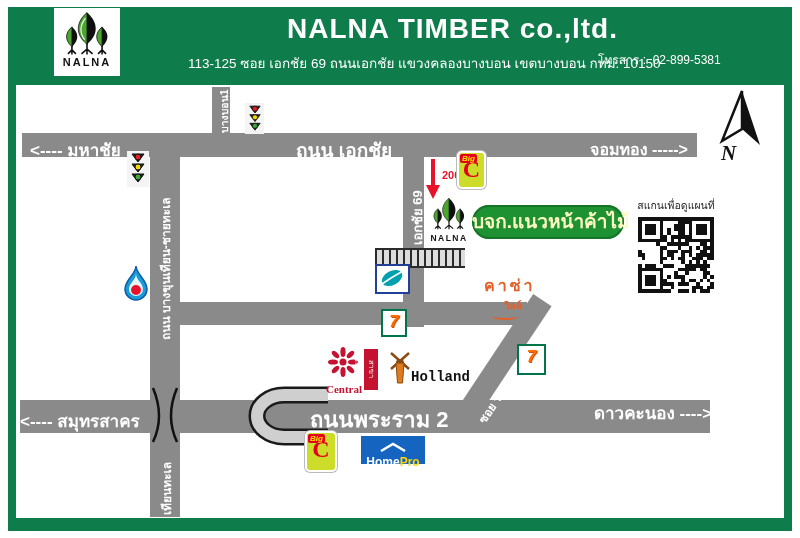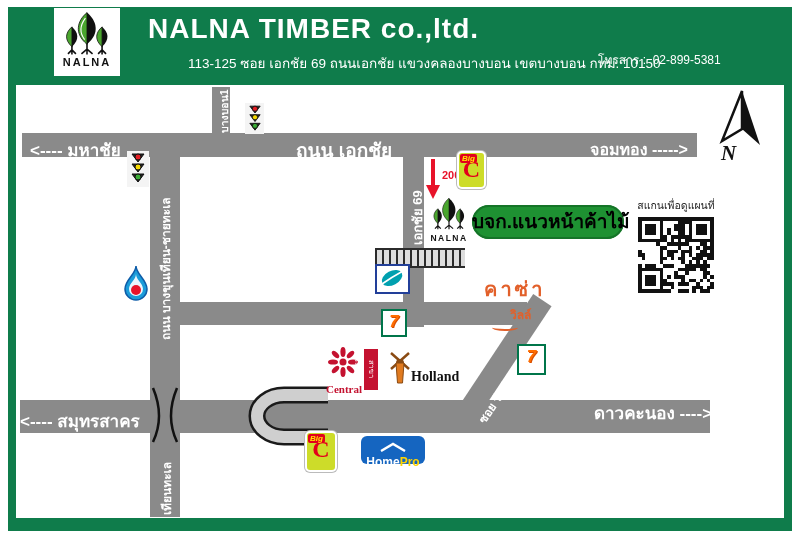--- a/index.html
+++ b/index.html
@@ -5,42 +5,42 @@
   html,body{margin:0;padding:0;background:#fff;}
   *{box-sizing:border-box;}
   body{font-family:"Liberation Sans","DejaVu Sans",sans-serif;}
   .page{position:relative;width:800px;height:538px;background:#fff;overflow:hidden;}
   .frame{position:absolute;left:8px;top:7px;width:784px;height:524px;
          background:var(--header-green,#0f7c4b);}
   
   .logo-box{position:absolute;left:46px;top:1px;width:66px;height:68px;background:#fff;
             display:flex;flex-direction:column;align-items:center;justify-content:flex-start;padding-top:3px;}
   .logo-box .nalna-word{font-size:11px;font-weight:bold;letter-spacing:2px;color:#111;margin-top:-1px;}
-  .title-block{position:absolute;left:140px;top:4px;width:470px;text-align:left;color:#fff;}
+  .title-block{position:absolute;left:140px;top:4px;width:470px;text-align:right;color:#fff;}
   .title-block h1{margin:0;font-size:28px;font-weight:bold;letter-spacing:1px;line-height:1.25;}
   .title-block .addr{font-size:13.5px;margin-top:6px;white-space:nowrap;margin-left:40px;}
   .contact{position:absolute;right:6px;top:8px;width:188px;color:#fff;font-size:12px;
            line-height:1.5;white-space:pre;}
   
   .map{position:absolute;left:8px;top:78px;width:768px;height:433px;background:#fff;overflow:hidden;}
   .road{position:absolute;background:var(--road-gray,#8a8a8a);}
   .rlabel{position:absolute;color:#fff;font-weight:bold;white-space:nowrap;}
   .vlabel{position:absolute;color:#fff;font-weight:bold;white-space:nowrap;
           transform:rotate(-90deg);transform-origin:0 0;text-align:left;}
   .railway{position:absolute;left:359px;top:163px;width:90px;height:20px;
            background:repeating-linear-gradient(90deg,#2b2b2b 0 2px,#ddd 2px 7px);
            border-top:2px solid #2b2b2b;border-bottom:2px solid #2b2b2b;}
   .overlay{position:absolute;left:0;top:0;pointer-events:none;}
   .dest-sign{position:absolute;left:456px;top:120px;width:152px;height:34px;border-radius:17px;
-             background:var(--sign-green,#1e9132);color:#000000;font-size:19px;font-weight:bold;
+             background:var(--sign-green,#1e9132);color:#fef9c3;font-size:19px;font-weight:bold;
              line-height:34px;white-space:nowrap;box-shadow:inset 0 0 0 2px #157428;}
   .dist{position:absolute;left:426px;top:84px;color:var(--red,#e8132a);font-size:11px;font-weight:bold;}
   .casa{position:absolute;left:468px;top:188px;color:var(--casa-orange,#e2602a);font-weight:bold;}
-  .casa .l1{font-size:20px;letter-spacing:3px;}
-  .casa .l2{font-size:12px;margin-left:26px;}
+  .casa .l1{font-size:16px;letter-spacing:3px;}
+  .casa .l2{font-size:10px;margin-left:20px;}
   .casa .swoosh{width:26px;height:7px;border-bottom:2px solid var(--casa-orange,#e2602a);
                 border-radius:50%;margin-left:8px;}
   .qr-wrap{position:absolute;left:617px;top:112px;width:86px;text-align:center;}
   .qr-wrap .cap{font-size:10.5px;color:#222;margin-bottom:3px;white-space:nowrap;}
   .qr-box{width:76px;height:76px;margin:0 auto;background:#fff;}
   .compass{position:absolute;left:696px;top:4px;}
   .compass-n{position:absolute;left:705px;top:56px;font-family:"Liberation Serif",serif;
              font-style:italic;font-weight:bold;font-size:21px;color:#111;}
   
   .lm{position:absolute;}
@@ -54,23 +54,23 @@
   .seven{background:#fff;border:2px solid var(--seven-green,#00754a);text-align:center;position:absolute;}
   .seven .seven-glyph{font-weight:900;font-style:italic;font-size:17px;line-height:1.3;
         color:#ff6d00;text-shadow:1px 1px 0 #d94f00;}
   .central{position:absolute;width:54px;text-align:left;}
   .central .cname{color:var(--central-red,#c41230);font-weight:bold;font-size:11px;
                   font-family:"Liberation Serif",serif;}
   .central .banner{position:absolute;left:38px;top:2px;width:14px;height:41px;
                    background:var(--central-red,#c41230);color:#fff;font-size:7.5px;
                    writing-mode:vertical-rl;text-align:center;line-height:14px;}
   .holland{position:absolute;display:flex;align-items:flex-end;}
-  .holland .hname{font-weight:900;font-size:14px;color:#111;font-family:Liberation Serif, serif;
+  .holland .hname{font-weight:900;font-size:14px;color:#111;font-family:Liberation Mono, monospace;
                   text-shadow:-1px -1px 0 #fff,1px -1px 0 #fff,-1px 1px 0 #fff,1px 1px 0 #fff;margin-left:-4px;}
-  .homepro{position:absolute;background:var(--homepro-blue,#1565c0);border-radius:6px;
+  .homepro{position:absolute;background:var(--homepro-blue,#1565c0);border-radius:0;
            text-align:center;padding-top:2px;}
   .homepro .txt{font-size:12px;font-weight:900;color:#fff;line-height:1;}
   .homepro .txt .pro{color:#ffd400;}
   .nalna-map{position:absolute;text-align:center;}
   .nalna-map .nalna-word{font-size:8.5px;font-weight:bold;letter-spacing:1.5px;color:#111;margin-top:-2px;}
 </style>
 </head>
 <body>
 
 <div class="page">
@@ -130,20 +130,21 @@
 
       <div class="rlabel" style="left:280px;top:50px;font-size:19px;">ถนน เอกชัย</div>
       <div class="rlabel" style="left:14px;top:51px;font-size:17px;">&lt;----  มหาชัย</div>
       <div class="rlabel" style="left:574px;top:52px;font-size:16px;">จอมทอง -----&gt;</div>
       <div class="vlabel" style="left:200px;top:48px;width:45px;font-size:10.5px;">บางบอน1</div>
       <div class="vlabel" style="left:140px;top:255px;width:185px;font-size:12px;">ถนน บางขุนเทียน-ชายทะเล</div>
       <div class="vlabel" style="left:141px;top:430px;width:78px;font-size:12px;">เทียนทะเล</div>
       <div class="vlabel" style="left:391px;top:160px;width:82px;font-size:13px;">เอกชัย 69</div>
       <div class="vlabel" style="left:458px;top:332px;width:135px;font-size:11.5px;transform:rotate(-56.4deg);">ซอย วัดกำแพง</div>
       <div class="rlabel" style="left:4px;top:322px;font-size:17px;">&lt;---- สมุทรสาคร</div>
+      <div class="rlabel" style="left:294px;top:317px;font-size:22px;">ถนนพระราม 2</div>
       <div class="rlabel" style="left:578px;top:314px;font-size:17px;">ดาวคะนอง ----&gt;</div>
 
       <div class="dest-sign">บจก.แนวหน้าค้าไม้</div>
       <div class="dist">200m.</div>
 
       <div class="nalna-map" style="left:411px;top:112px;width:44px;">
         <svg width="40" height="34" viewBox="0 0 64 58">
           <g stroke="#111" stroke-width="2" fill="none">
             <path d="M32,40 V55 M32,48 L25,54 M32,48 L39,54"></path>
             <path d="M13,43 V55 M13,49 L8,54 M13,49 L18,54"></path>

